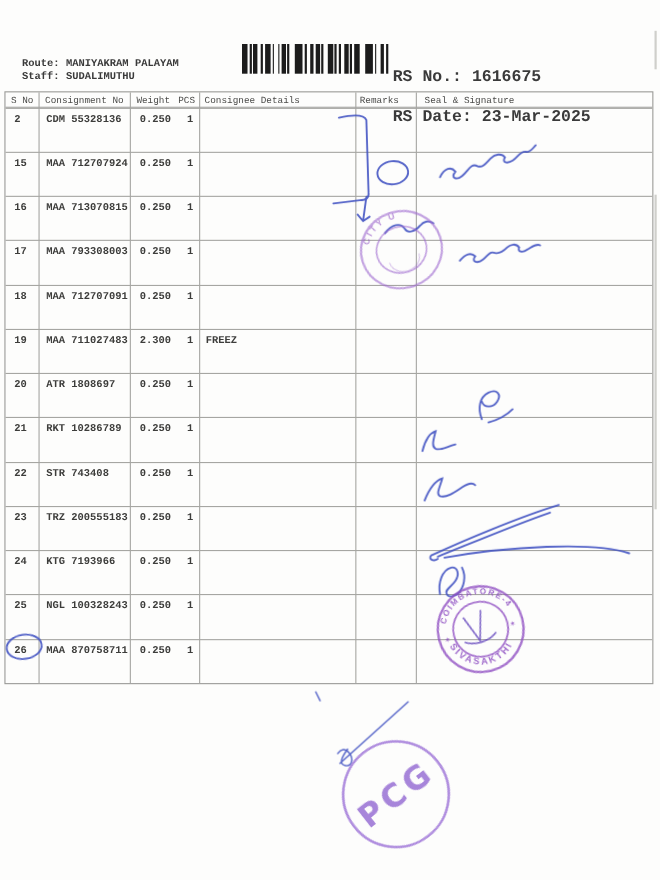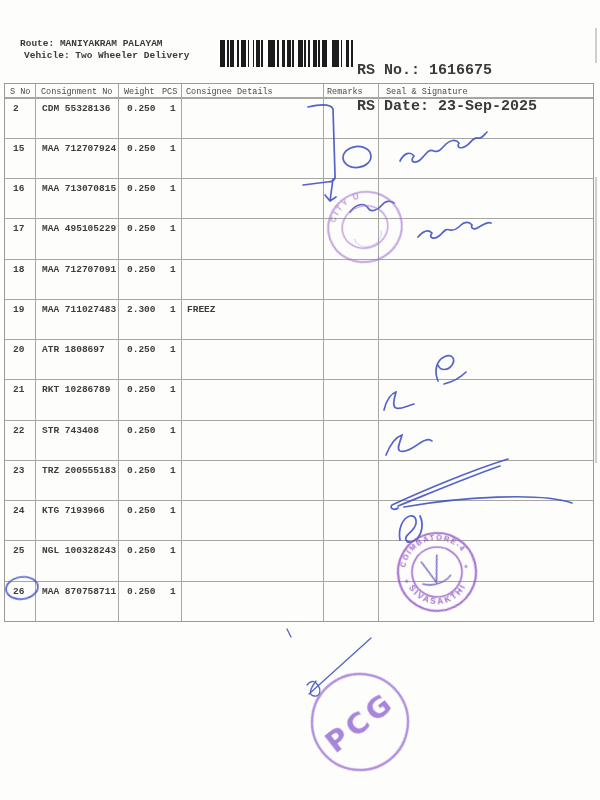--- a/index.html
+++ b/index.html
@@ -1,21 +1,21 @@
 <!DOCTYPE html>
 <html><head>
 <meta charset="utf-8">
 <style>
   html,body{margin:0;padding:0;background:#e8e8e6;}
   .page{position:relative;width:600px;height:800px;background:#fdfdfc;overflow:hidden;
         font-family:"Liberation Mono",monospace;color:#3c3c3c;}
   .titles{position:absolute;top:6px;left:0;width:600px;text-align:center;}
   .title{font-size:10.5px;font-weight:700;letter-spacing:.5px;color:#2e2e2e;}
   .subtitle{margin-top:4px;font-size:10.5px;font-weight:700;color:#333;padding-left:18px;}
-  .meta{position:absolute;left:20px;top:38px;font-size:9.5px;font-weight:700;line-height:11.5px;color:#3a3a3a;}
+  .meta{position:absolute;left:20px;top:52px;font-size:9.5px;font-weight:700;line-height:11.5px;color:#3a3a3a;}
   .meta .ln{white-space:pre;}
   .meta .ln.vehicle{padding-left:4px;font-weight:600;}
   .rs{position:absolute;left:357px;top:41px;font-size:15px;font-weight:700;line-height:12px;color:#3a3a3a;white-space:pre;}
   .barcode{position:absolute;left:220px;top:40px;width:133px;height:27px;display:flex;align-items:stretch;}
   .barcode div{background:#1c1c1c;flex-shrink:0;height:100%;}
   
   .tbl{position:absolute;left:4px;top:83px;width:588px;height:537px;border:1px solid #9a9a97;}
   .col{position:absolute;top:0;bottom:0;width:1px;background:#a6a6a2;}
   .hline{position:absolute;left:0;right:0;height:1px;background:#a6a6a2;}
   .hcell{position:absolute;top:3px;font-size:8.5px;font-weight:400;color:#4a4a48;white-space:pre;}
@@ -30,21 +30,21 @@
   .edge{position:absolute;width:2px;background:#cfcfcb;}
 </style>
 </head>
 <body>
 
 <div class="page">
 
 
   <div class="meta">
     <div class="ln"><span>Route: </span><span>MANIYAKRAM PALAYAM</span></div>
-    <div class="ln vehicle"><span>Vehicle: </span><span>Two Wheeler Delivery</span></div>
+    <div class="ln"><span>Staff: </span><span>SUDALIMUTHU</span></div>
   </div>
 
   <div class="barcode" id="barcode">
       <div style="width: 5.18182px; margin-right: 1.72727px;"></div>
       <div style="width: 1.72727px; margin-right: 1.72727px;"></div>
       <div style="width: 3.45455px; margin-right: 3.45455px;"></div>
       <div style="width: 1.72727px; margin-right: 1.72727px;"></div>
       <div style="width: 5.18182px; margin-right: 1.72727px;"></div>
       <div style="width: 1.72727px; margin-right: 3.45455px;"></div>
       <div style="width: 1.72727px; margin-right: 1.72727px;"></div>
@@ -62,21 +62,21 @@
       <div style="width: 1.72727px; margin-right: 1.72727px;"></div>
       <div style="width: 5.18182px; margin-right: 5.18182px;"></div>
       <div style="width: 6.90909px; margin-right: 1.72727px;"></div>
       <div style="width: 1.72727px; margin-right: 3.45455px;"></div>
       <div style="width: 3.45455px; margin-right: 1.72727px;"></div>
       <div style="width: 1.72727px;"></div>
     </div>
 
   <div class="rs">
     <div><span>RS No.: </span><span>1616675</span></div>
-    <div><span>RS Date: </span><span>23-Sep-2025</span></div>
+    <div><span>RS Date: </span><span>23-Mar-2025</span></div>
   </div>
 
   <div class="tbl">
     <div class="col" style="left:30px"></div>
     <div class="col" style="left:113px"></div>
     <div class="col" style="left:176px"></div>
     <div class="col" style="left:318px"></div>
     <div class="col" style="left:373px"></div>
     <div class="hline" style="top:13px"></div>
 
@@ -104,21 +104,21 @@
       </div>
       <div class="row" style="border-top: 1px solid rgb(166, 166, 162); top: 94.04px;">
         <span class="c-sno">16</span>
         <span class="c-con">MAA 713070815</span>
         <span class="c-wt">0.250</span>
         <span class="c-pcs">1</span>
         <span class="c-cons"></span>
       </div>
       <div class="row" style="border-top: 1px solid rgb(166, 166, 162); top: 134.31px;">
         <span class="c-sno">17</span>
-        <span class="c-con">MAA 495105229</span>
+        <span class="c-con">MAA 793308003</span>
         <span class="c-wt">0.250</span>
         <span class="c-pcs">1</span>
         <span class="c-cons"></span>
       </div>
       <div class="row" style="border-top: 1px solid rgb(166, 166, 162); top: 174.58px;">
         <span class="c-sno">18</span>
         <span class="c-con">MAA 712707091</span>
         <span class="c-wt">0.250</span>
         <span class="c-pcs">1</span>
         <span class="c-cons"></span>

